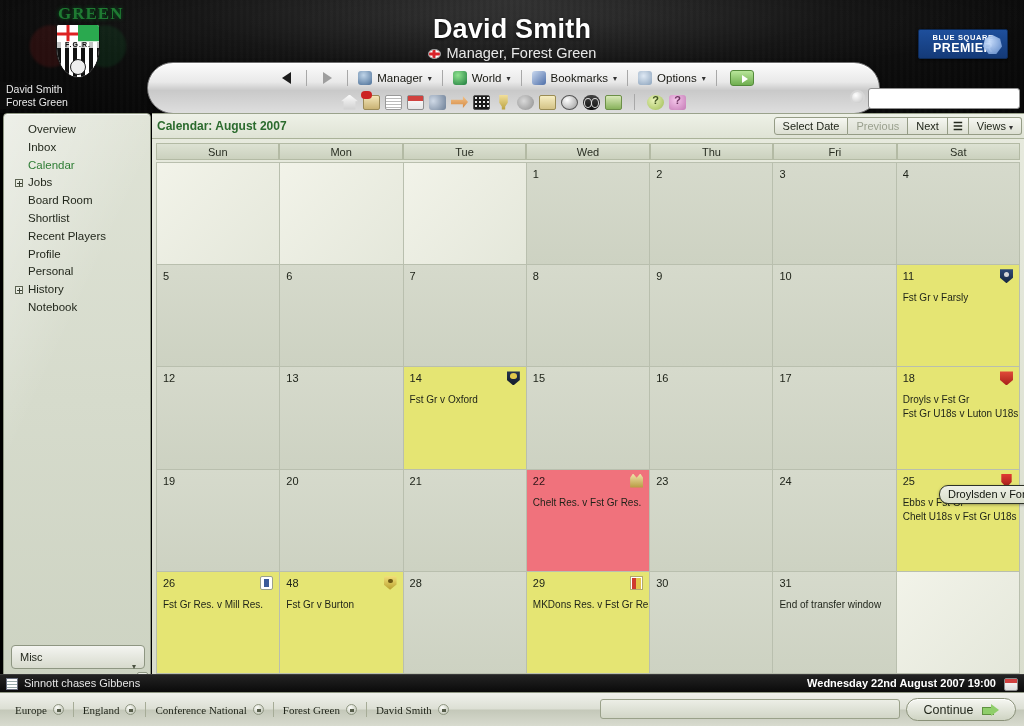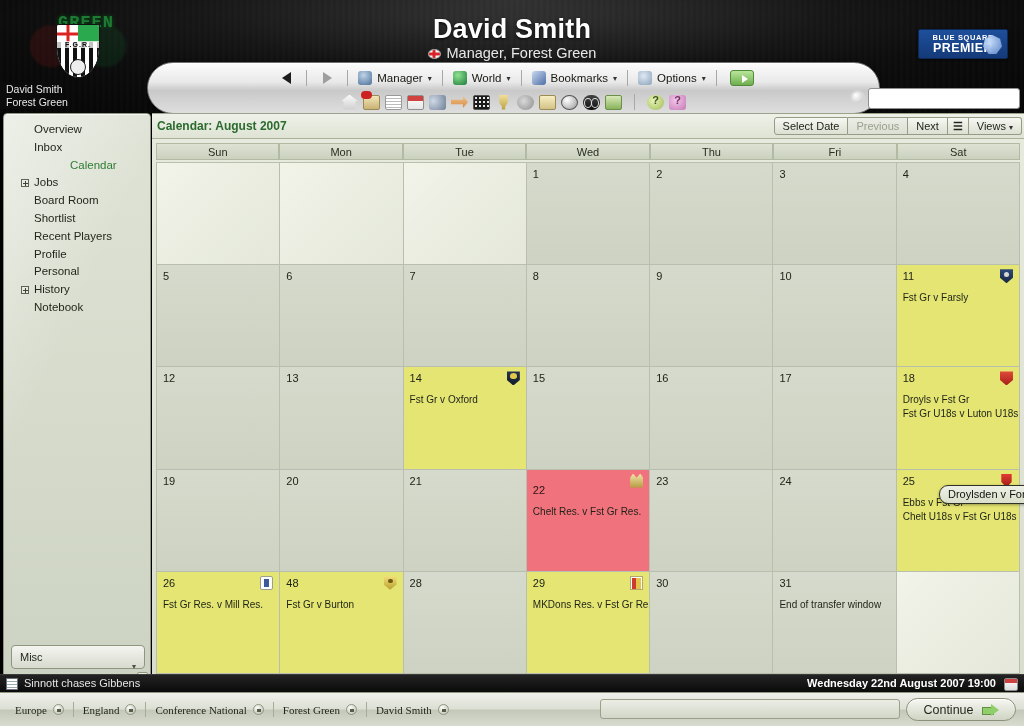--- a/index.html
+++ b/index.html
@@ -25,24 +25,24 @@
     background:repeating-linear-gradient(90deg, rgba(255,255,255,.012) 0 3px, rgba(0,0,0,.02) 3px 6px);
   }
   .banner-sheen{
     position:absolute; left:-10%; top:-40px; width:120%; height:120px;
     background:radial-gradient(ellipse at 50% 50%, rgba(255,255,255,.055), rgba(255,255,255,0) 62%);
   }
 
   
   .crest-wrap{ position:absolute; left:20px; top:2px; width:115px; height:105px; }
   .crest-bg-text{
-    position:absolute; left:38px; top:11px;
+    position:absolute; left:38px; top:2px;
     font-size:17px; font-weight:bold; color:#1f7a32;
     letter-spacing:1px; text-shadow:0 0 4px rgba(0,120,40,.7);
-    font-family:Liberation Mono, monospace;
+    font-family:Liberation Serif, serif;
   }
   .crest-shield{
     position:absolute; left:36px; top:22px; width:44px; height:54px;
     background:#fff;
     border:1.5px solid #111;
     border-radius:3px 3px 22px 22px/3px 3px 30px 30px;
     overflow:hidden;
   }
   .crest-top{ position:absolute; left:0; top:0; width:100%; height:17px; display:flex; }
   .crest-top .l{ flex:1; background:#fff; position:relative;}
@@ -187,27 +187,27 @@
   
   .sidebar{
     position:absolute; left:3px; top:113px; width:148px; height:575px;
     background:
       linear-gradient(115deg, rgba(255,255,255,.45) 0%, rgba(255,255,255,0) 40%),
       linear-gradient(#dfe3d6,#cdd3c2);
     border:1px solid #8e9682;
     border-radius:4px;
     box-shadow:inset 0 1px 0 rgba(255,255,255,.7);
   }
-  .sb-list{ padding:7px 0 0 8px; }
+  .sb-list{ padding:7px 0 0 2px; }
   .sb-item{
     height:17.8px; line-height:17.8px; padding-left:22px;
     font-size:11.5px; color:#23281d; cursor:pointer; position:relative;
     white-space:nowrap;
   }
-  .sb-item.sel{ color:#2e7d35; font-weight:normal;margin-left:36px; }
+  .sb-item.sel{ color:#2e7d35; font-weight:normal; }
   .sb-plus{
     position:absolute; left:9px; top:5px; width:8px; height:8px;
     border:1px solid #5d6453; background:#e8ebe1;
   }
   .sb-plus:before{content:"";position:absolute;left:3px;top:1px;width:1px;height:5px;background:#3d4336;}
   .sb-plus:after{content:"";position:absolute;left:1px;top:3px;width:5px;height:1px;background:#3d4336;}
 
   .misc-box{
     position:absolute; left:7px; bottom:18px; width:134px; height:24px;
     background:linear-gradient(#f4f5f1,#d7dacd);
@@ -271,21 +271,21 @@
   }
   .cell{
     position:relative; background:#d2d6c8; padding:5px 6px 0 6px;
     overflow:hidden; cursor:default;
   }
   .cell.empty{ background:linear-gradient(135deg,#f2f3e9,#e4e7da); }
   .cell.match{ background:#e5e573; }
   .cell.today{ background:#f0727c; }
   .cell.plain{ background:linear-gradient(#d6dacc,#cdd2c2); }
   .daynum{ font-size:11px; color:#20251b; }
-  .cell.today .daynum{ color:#2a1416;margin-top:9px; }
+  .cell.today .daynum{ color:#2a1416; }
   .ev{
     font-size:10px; color:#1d2218; margin-top:9px; line-height:13px;
     white-space:nowrap;
   }
   .ev + .ev{ margin-top:1px; }
   .cell-ico{
     position:absolute; right:6px; top:4px; width:13px; height:14px;
   }
   .ico-shieldblue{ background:linear-gradient(#2f4a7a,#16263f); clip-path:polygon(0 0,100% 0,100% 62%,50% 100%,0 62%);}
   .ico-shieldblue:after{content:"";position:absolute;left:4px;top:3px;width:5px;height:5px;border-radius:50%;background:#d8d8d8;}

